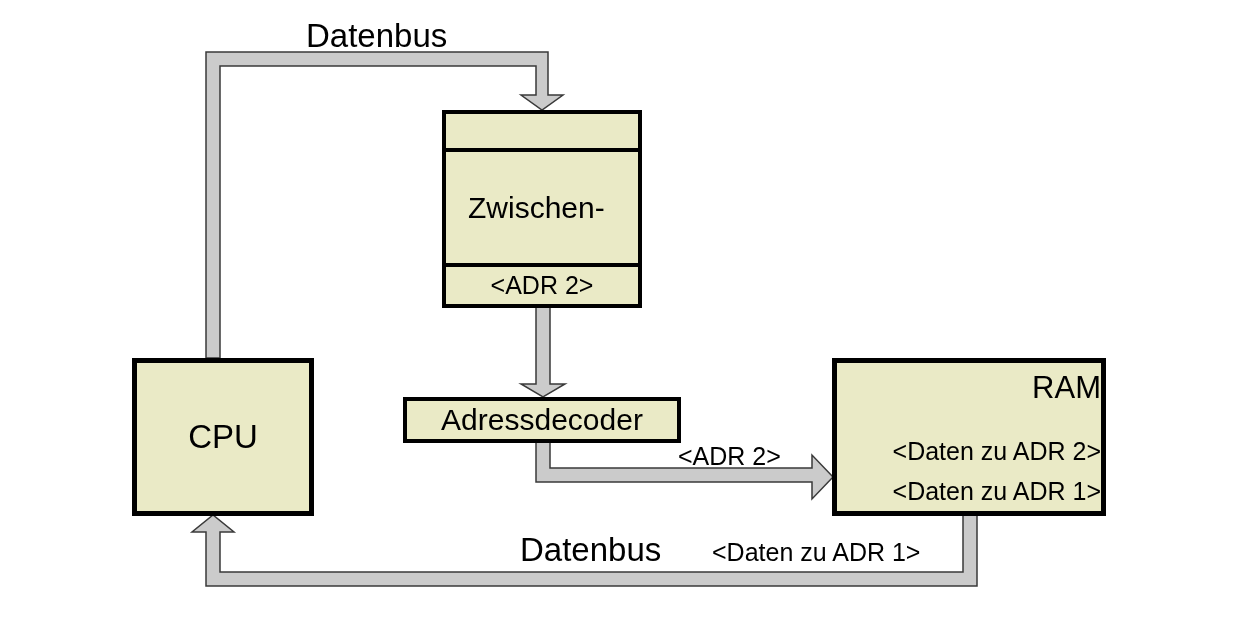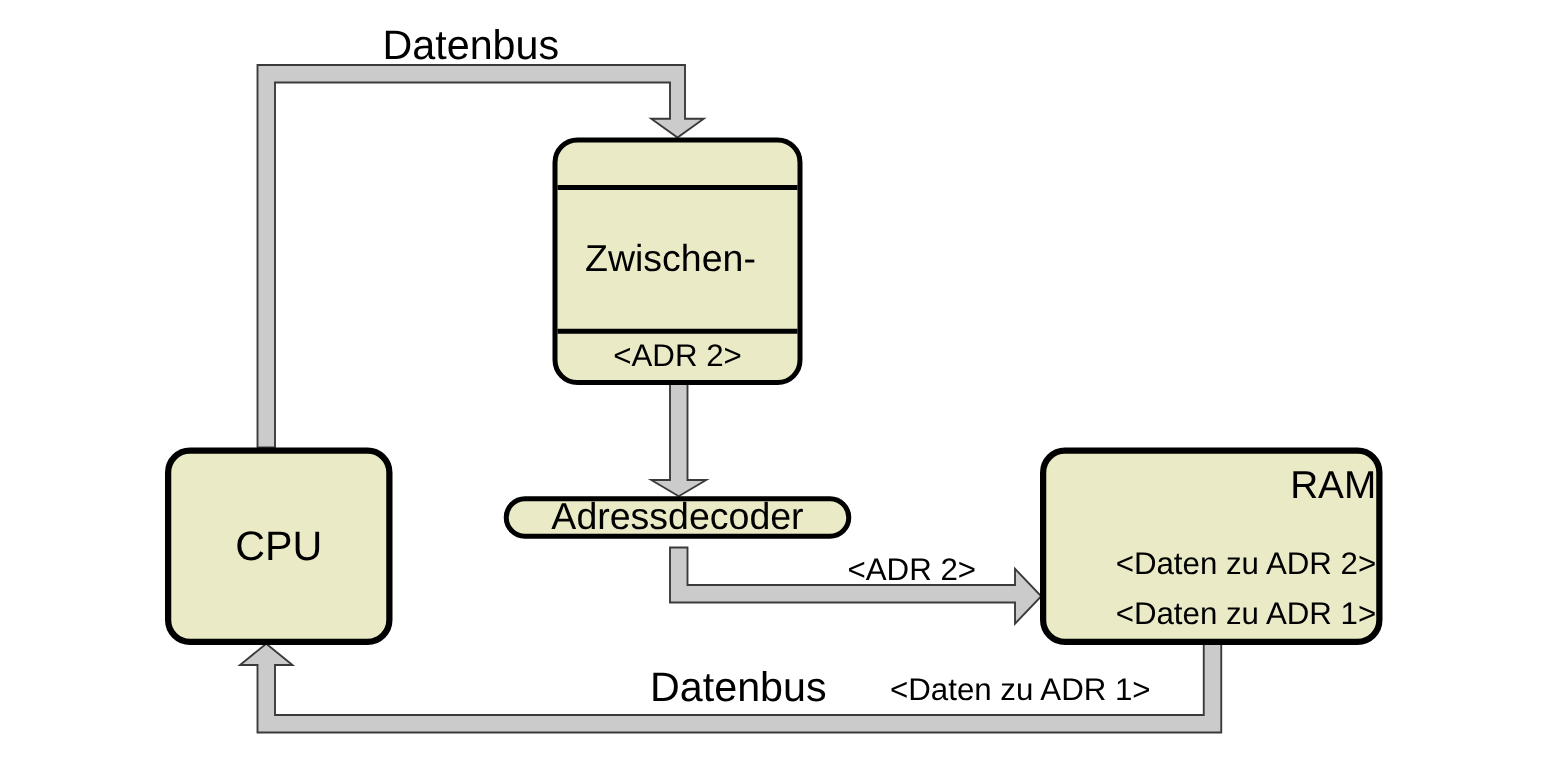--- a/index.html
+++ b/index.html
@@ -6,31 +6,31 @@
     --box-fill:#eaeac6;
     --box-border:#000000;
     --bus-fill:#cbcbcb;
     --bus-outline:#3a3a3a;
     --bg:#ffffff;
   }
   *{margin:0;padding:0;box-sizing:border-box;}
   body{background:var(--bg);font-family:"Liberation Sans","DejaVu Sans",sans-serif;color:#000;}
   .canvas{position:relative;width:1234px;height:617px;background:var(--bg);overflow:hidden;}
   .buses{position:absolute;left:0;top:0;width:1234px;height:617px;}
-  .node{position:absolute;background:var(--box-fill);border-style:solid;border-color:var(--box-border);border-radius:20px;}
+  .node{position:absolute;background:var(--box-fill);border-style:solid;border-color:var(--box-border);}
   .cpu{left:132px;top:358px;width:182px;height:158px;border-width:5px;
        display:flex;align-items:center;justify-content:center;font-size:33px;}
   .buffer{left:442px;top:110px;width:200px;height:198px;border-width:4px;
           display:flex;flex-direction:column;}
   .buf-top{height:38px;border-bottom:4px solid var(--box-border);}
   .buf-mid{flex:1;border-bottom:4px solid var(--box-border);
            display:flex;flex-direction:column;justify-content:center;
            padding-left:22px;font-size:30px;line-height:38px;}
   .buf-slot{height:37px;display:flex;align-items:center;justify-content:center;font-size:25px;}
-  .decoder{left:403px;top:397px;width:278px;height:34px;border-width:4px;
+  .decoder{left:403px;top:397px;width:278px;height:46px;border-width:4px;
            display:flex;align-items:center;justify-content:center;font-size:30px;}
   .ram{left:832px;top:358px;width:274px;height:158px;border-width:5px;text-align:right;}
   .ram-title{margin-top:8px;font-size:31px;line-height:34px;}
   .ram-rows{margin-top:26px;font-size:25px;line-height:40px;}
   .flabel{position:absolute;white-space:nowrap;}
   .lbl-addressbus{left:306px;top:17px;font-size:33px;}
   .lbl-databus{left:520px;top:531px;font-size:33px;text-align:center;}
   .lbl-adr2{left:678px;top:442px;font-size:25px;}
   .lbl-daten1{left:712px;top:538px;font-size:25px;}
 </style>

